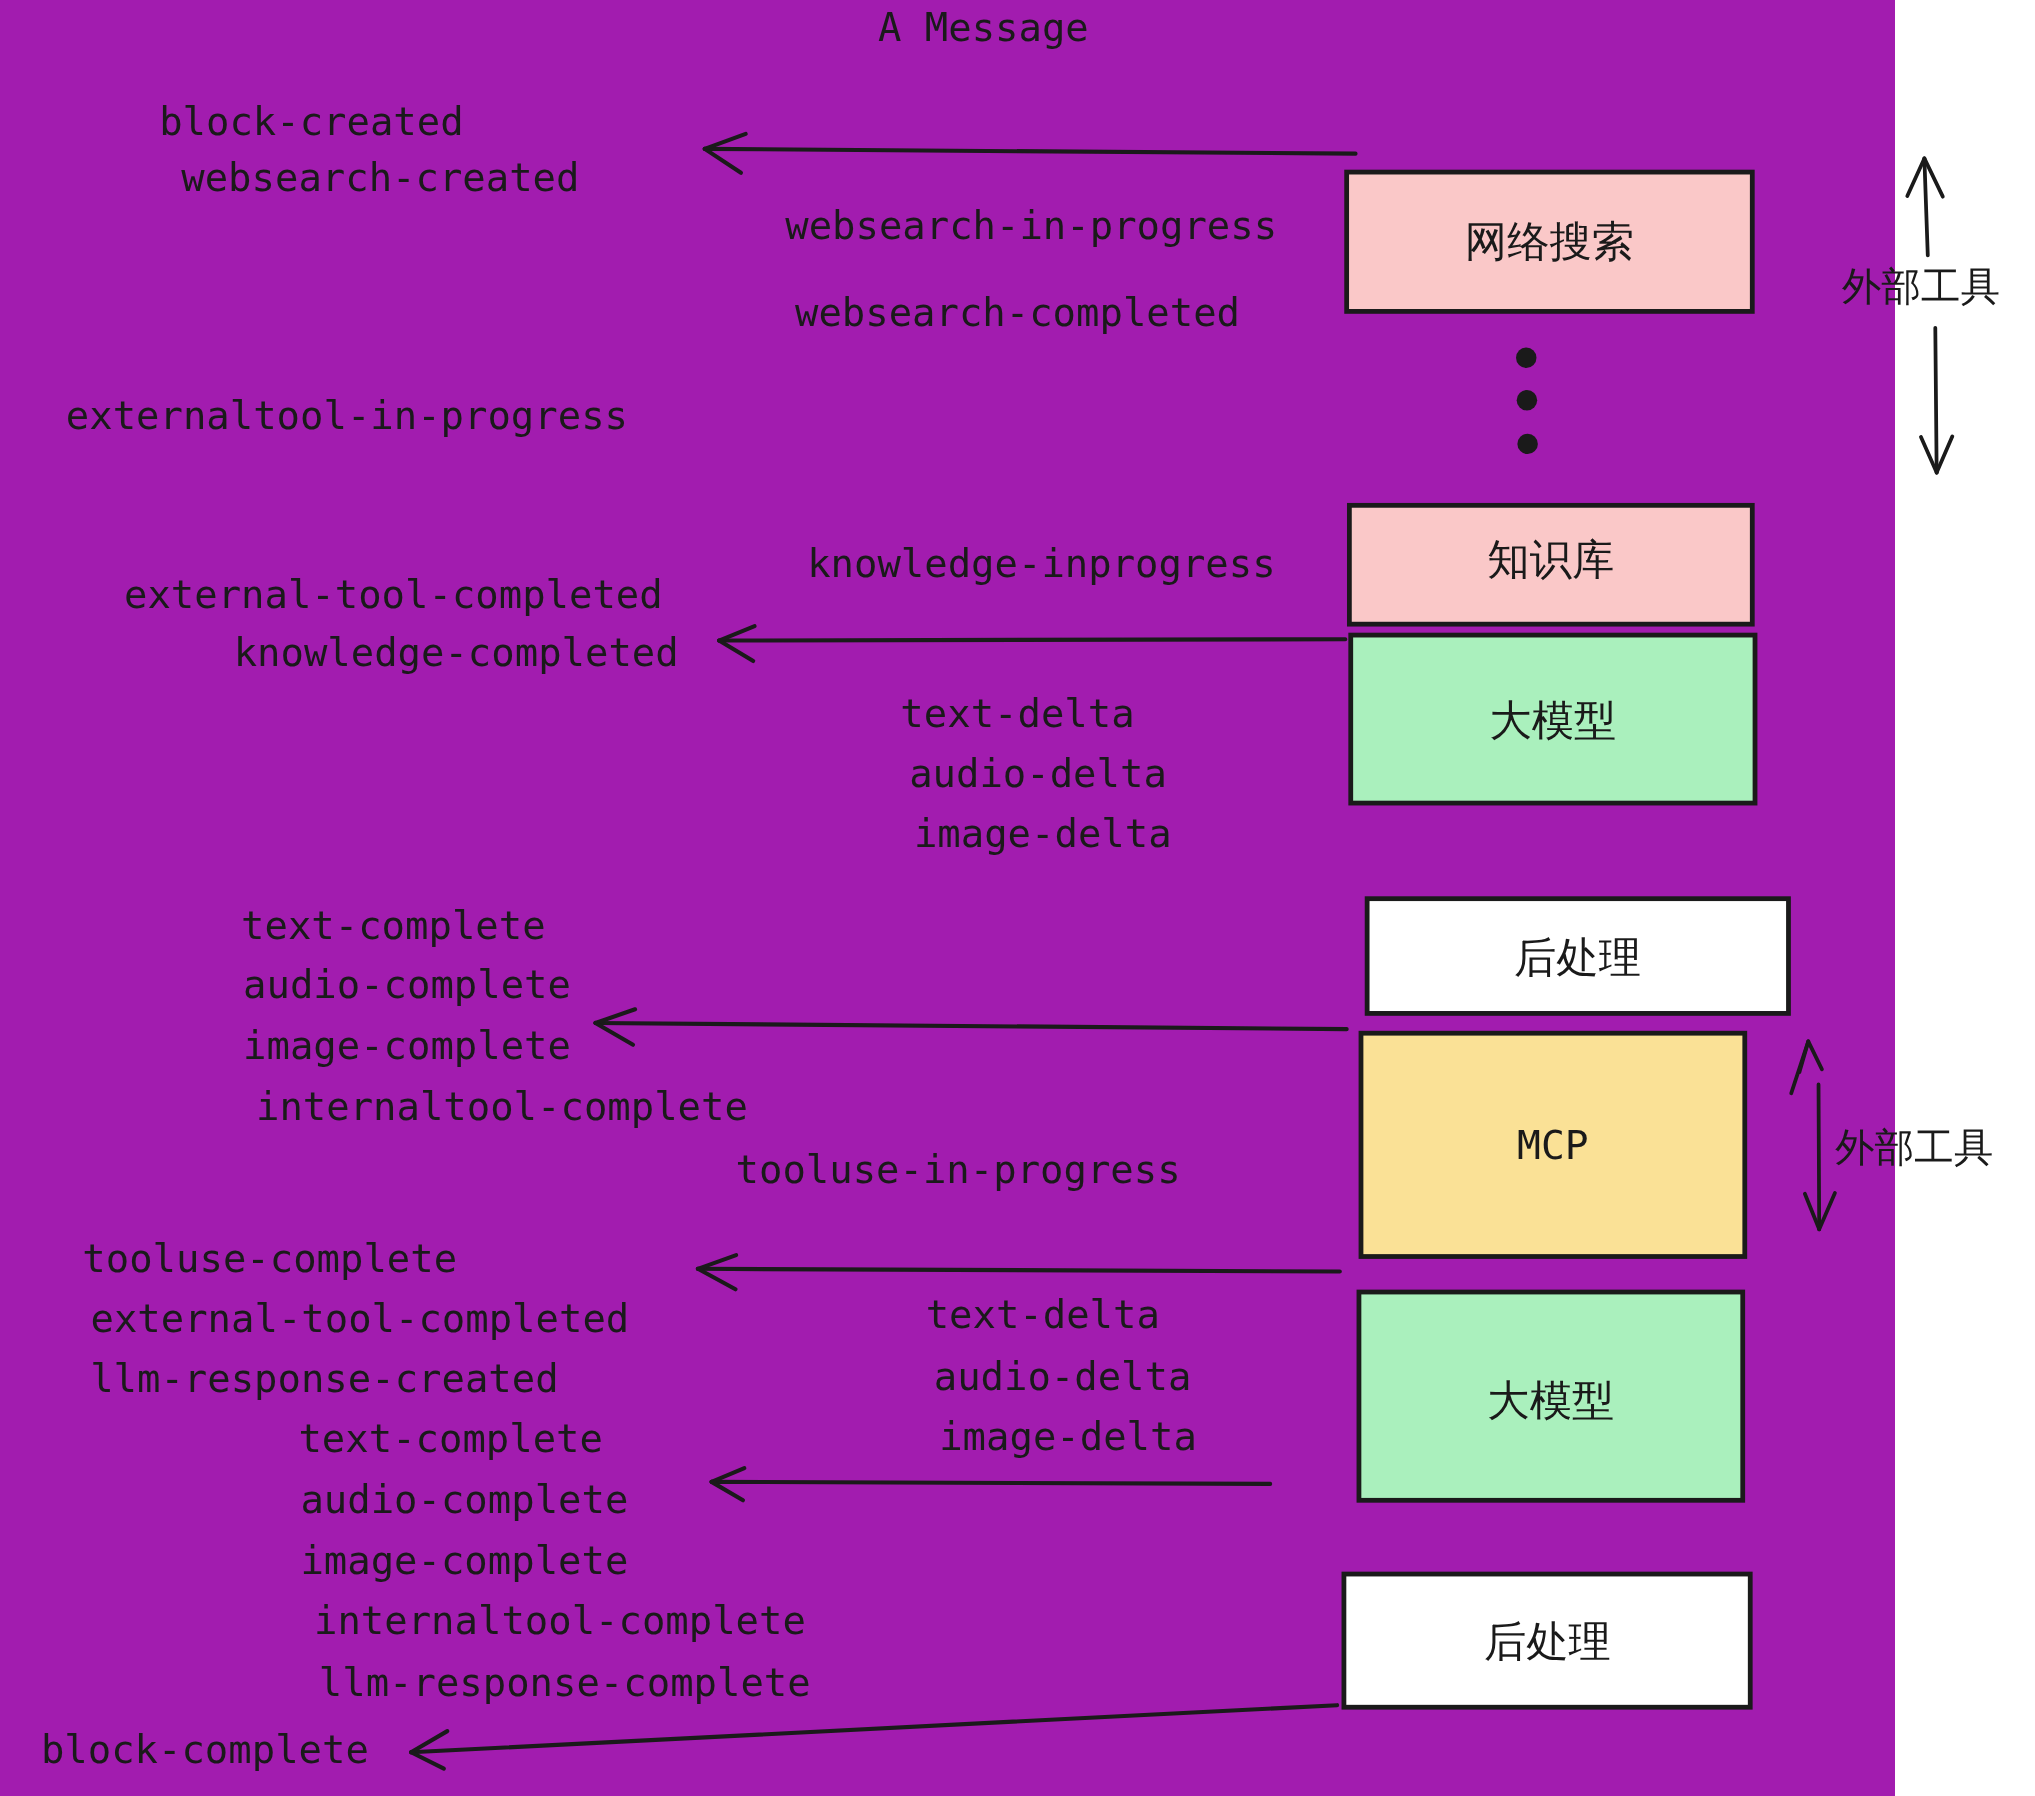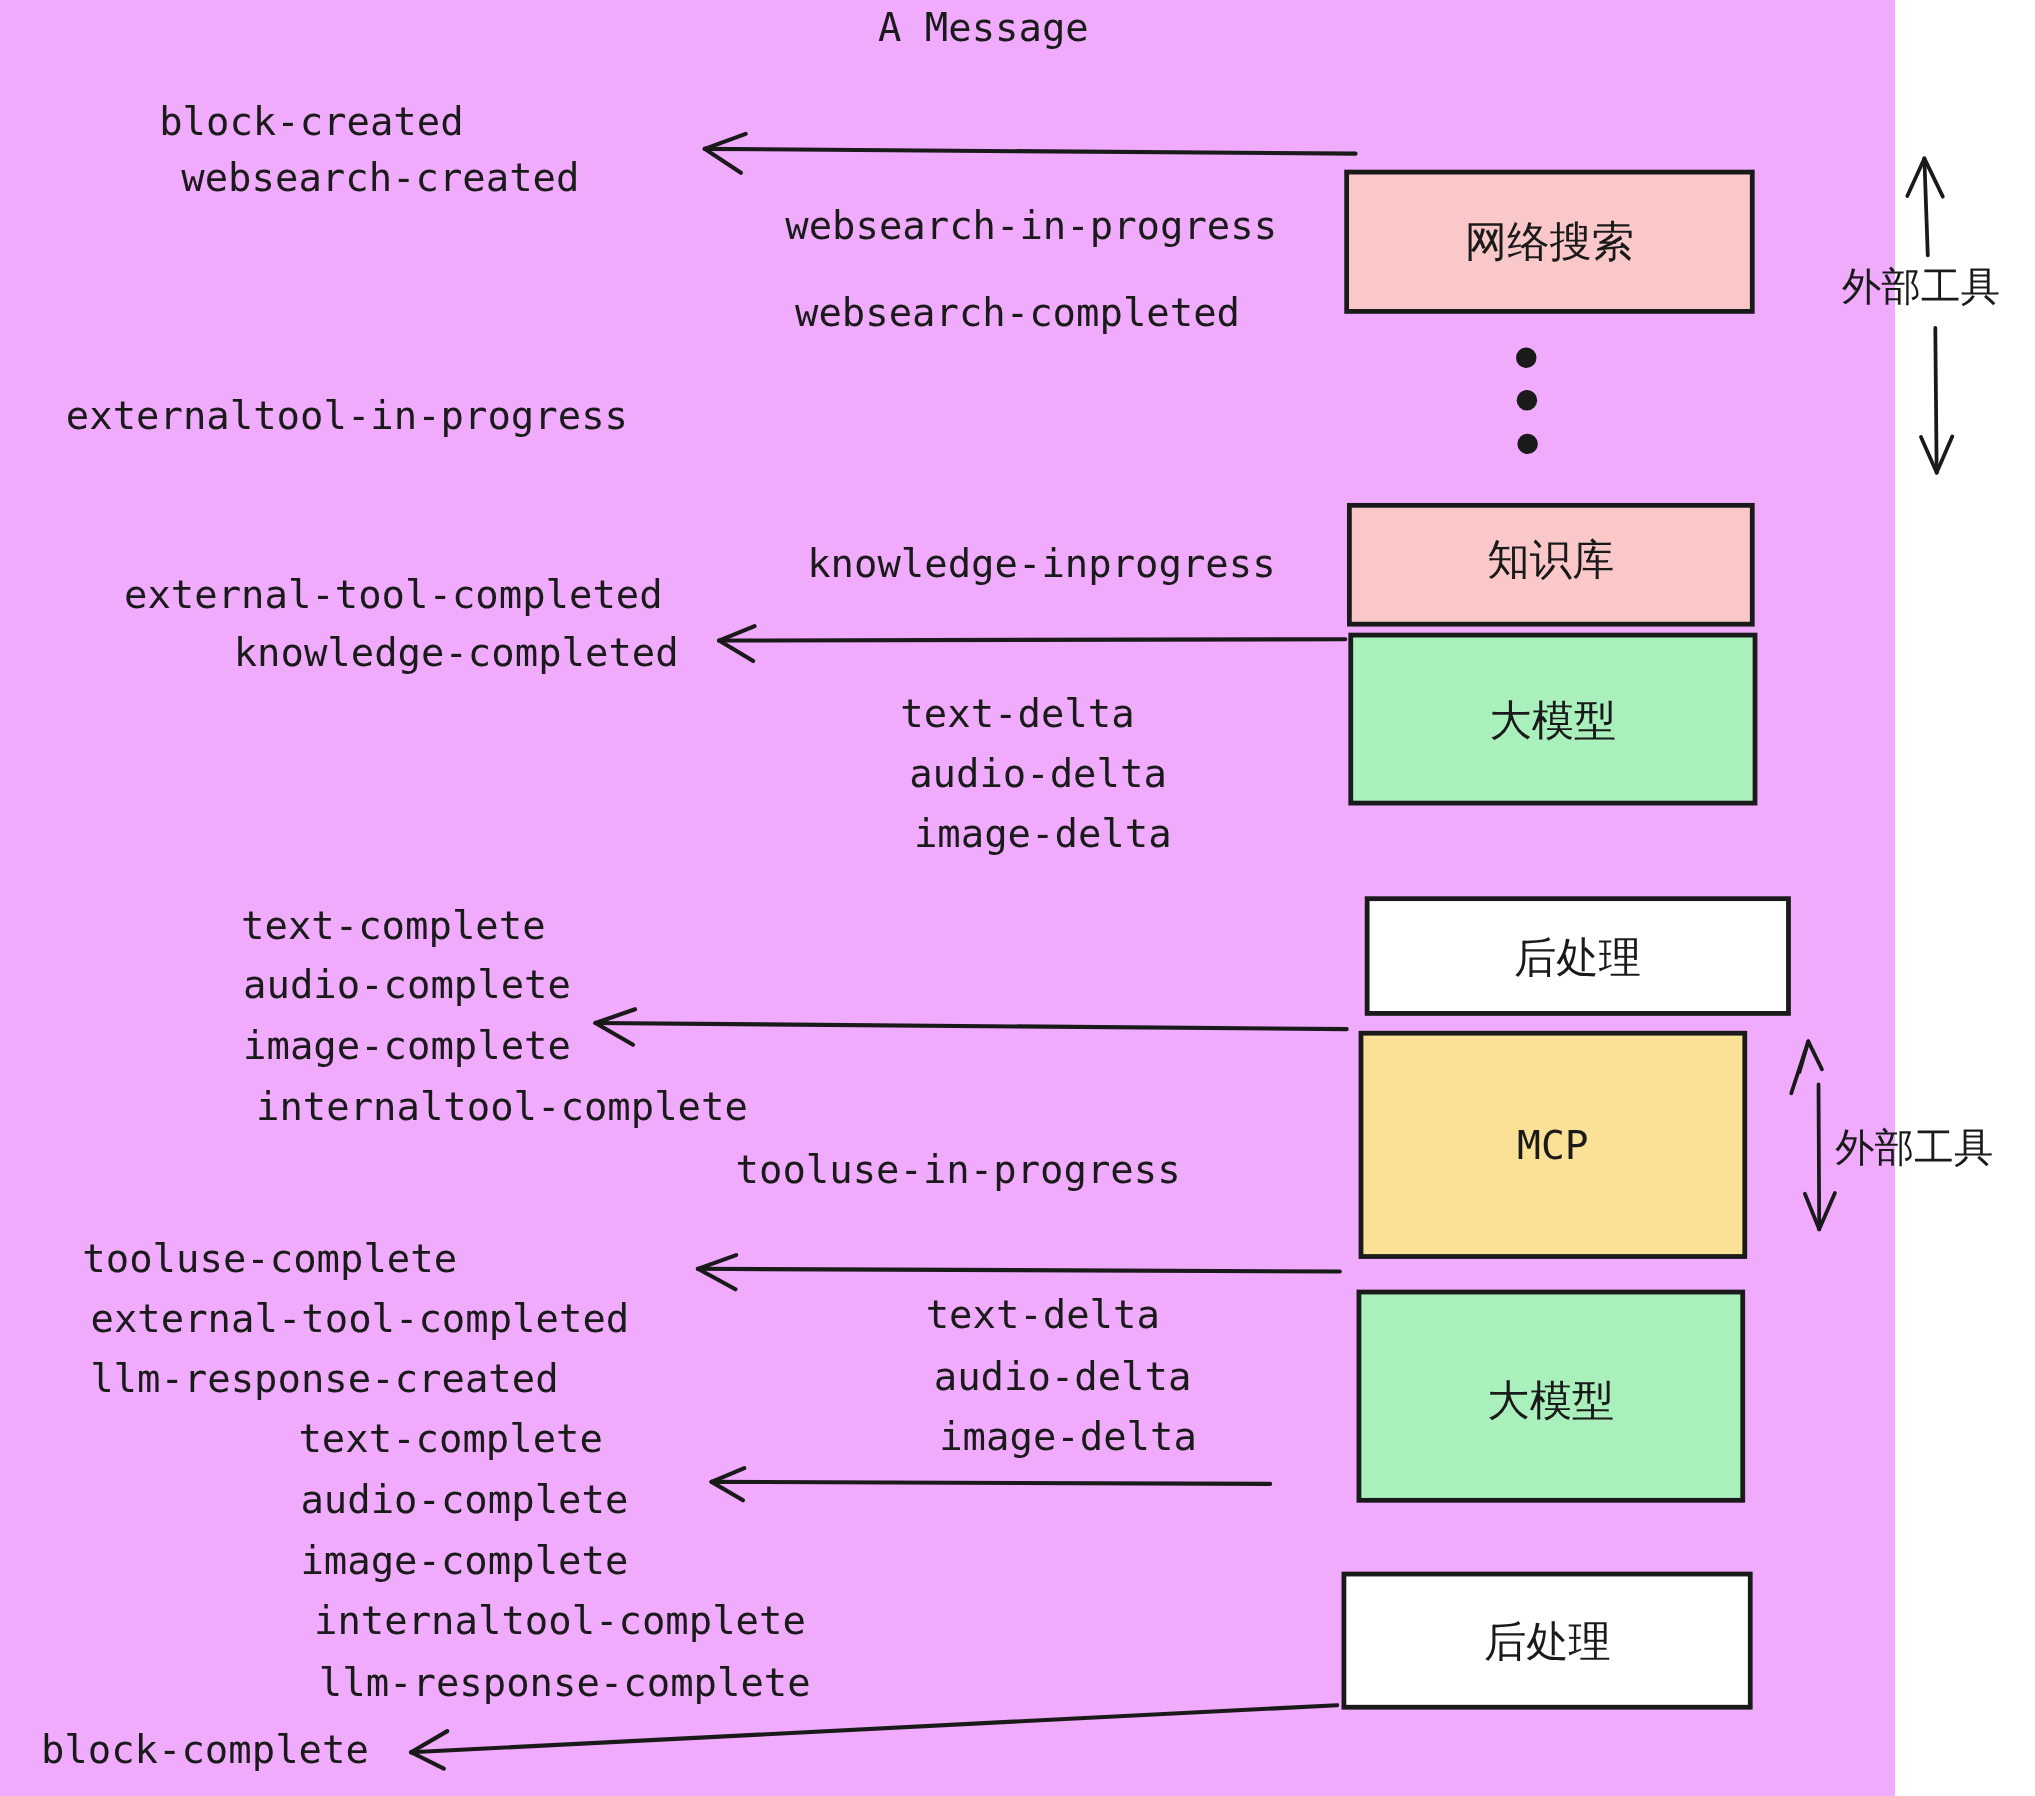--- a/index.html
+++ b/index.html
@@ -10,21 +10,21 @@
   body {
     width: 2035px;
     height: 1796px;
     font-family: "DejaVu Sans Mono", monospace;
     overflow: hidden;
   }
   #stage {
     position: relative;
     width: 1895px;
     height: 1796px;
-    background: #f0abfc;
+    background: #a21caf;
   }
   #diagram {
     position: absolute;
     left: 0;
     top: 0;
     width: 2035px;
     height: 1796px;
   }
   .evt {
     font-family: "DejaVu Sans Mono", monospace;

